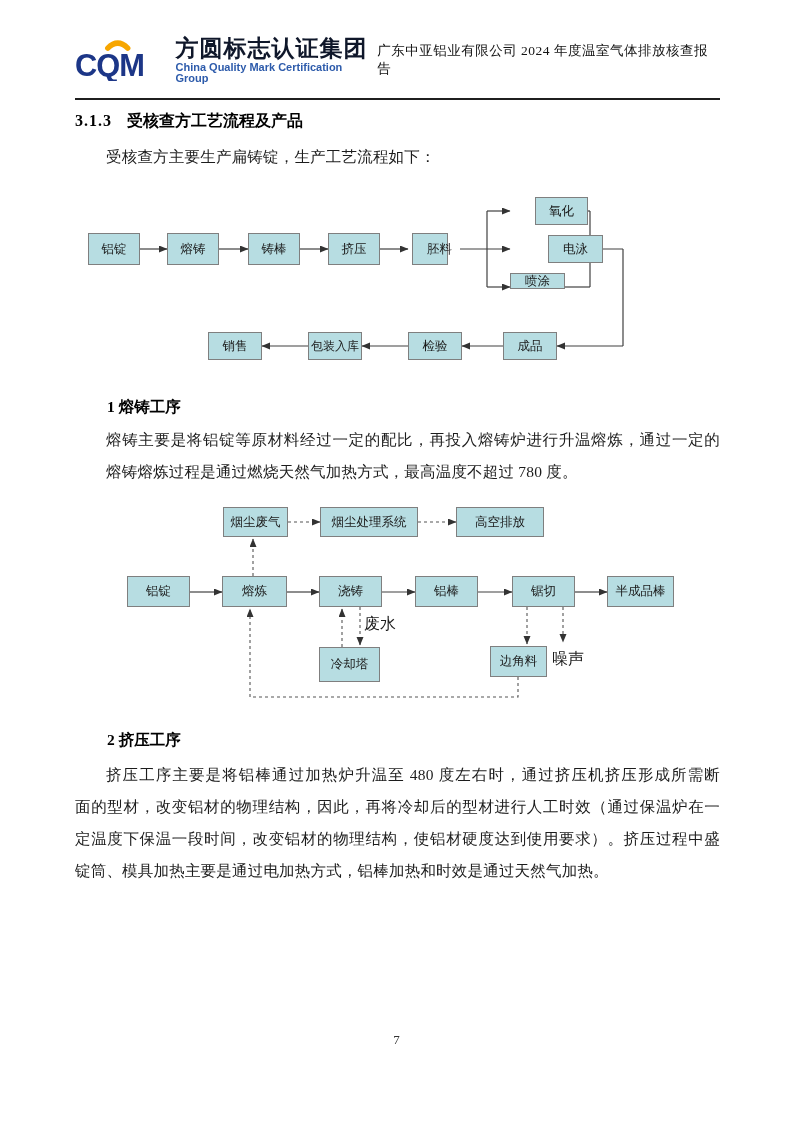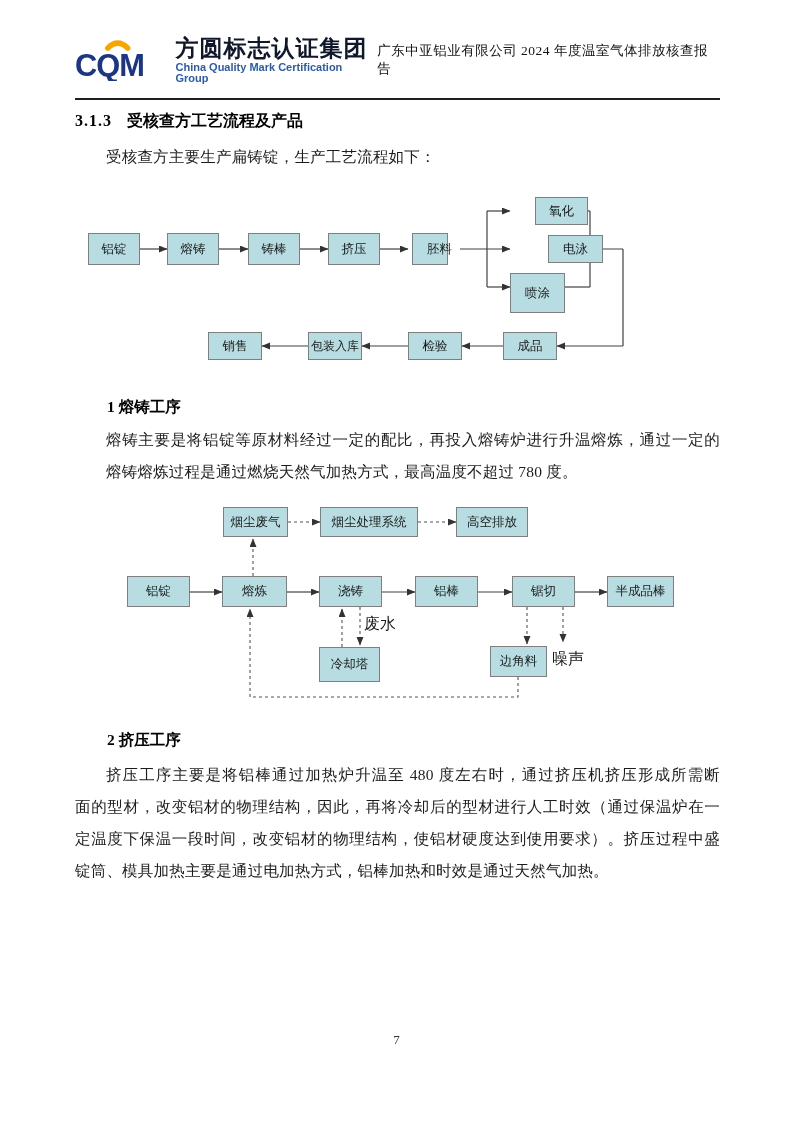--- a/index.html
+++ b/index.html
@@ -98,21 +98,21 @@
           <path d="M233,158 H187" marker-end="url(#a1)"></path>
         </g>
       </svg>
       <div class="fbox" style="left:13px;  top:45px; width:52px; height:32px;">铝锭</div>
       <div class="fbox" style="left:92px;  top:45px; width:52px; height:32px;">熔铸</div>
       <div class="fbox" style="left:173px; top:45px; width:52px; height:32px;">铸棒</div>
       <div class="fbox" style="left:253px; top:45px; width:52px; height:32px;">挤压</div>
       <div class="fbox" style="left:337px; top:45px; width:36px; height:32px;padding-left:19px;">胚料</div>
       <div class="fbox" style="left:460px; top:9px;  width:53px; height:28px;">氧化</div>
       <div class="fbox" style="left:435px; top:47px; width:55px; height:28px;margin-left:38px;">电泳</div>
-      <div class="fbox" style="left:435px; top:85px; width:55px; height:40px;">喷涂</div>
+      <div class="fbox" style="left:435px; top:85px; width:55px; height:16px;">喷涂</div>
       <div class="fbox" style="left:133px; top:144px; width:54px; height:28px;">销售</div>
       <div class="fbox" style="left:233px; top:144px; width:54px; height:28px; font-size:12px;">包装入库</div>
       <div class="fbox" style="left:333px; top:144px; width:54px; height:28px;">检验</div>
       <div class="fbox" style="left:428px; top:144px; width:54px; height:28px;">成品</div>
     </div>
 
     <div class="sub-heading">1 熔铸工序</div>
     <div class="para-block">
       <div class="line indent jfull">熔铸主要是将铝锭等原材料经过一定的配比，再投入熔铸炉进行升温熔炼，通过一定的</div>
       <div class="line indent">熔铸熔炼过程是通过燃烧天然气加热方式，最高温度不超过 780 度。</div>
@@ -138,21 +138,21 @@
           <path d="M178,74 V37" marker-end="url(#a2)"></path>
           <path d="M267,145 V107" marker-end="url(#a2)"></path>
           <path d="M285,105 V143" marker-end="url(#a2)"></path>
           <path d="M452,105 V142" marker-end="url(#a2)"></path>
           <path d="M488,105 V140" marker-end="url(#a2)"></path>
           <path d="M443,175 V195 H175 V107" marker-end="url(#a2)"></path>
         </g>
       </svg>
       <div class="fbox" style="left:148px; top:5px; width:65px; height:30px;">烟尘废气</div>
       <div class="fbox" style="left:245px; top:5px; width:98px; height:30px;">烟尘处理系统</div>
-      <div class="fbox" style="left:381px; top:5px; width:72px; height:30px;">高空排放</div>
+      <div class="fbox" style="left:381px; top:5px; width:88px; height:30px;">高空排放</div>
       <div class="fbox" style="left:52px;  top:74px; width:63px; height:31px;">铝锭</div>
       <div class="fbox" style="left:147px; top:74px; width:65px; height:31px;">熔炼</div>
       <div class="fbox" style="left:244px; top:74px; width:63px; height:31px;">浇铸</div>
       <div class="fbox" style="left:340px; top:74px; width:63px; height:31px;">铝棒</div>
       <div class="fbox" style="left:437px; top:74px; width:63px; height:31px;">锯切</div>
       <div class="fbox" style="left:532px; top:74px; width:67px; height:31px;">半成品棒</div>
       <div class="fbox" style="left:244px; top:145px; width:61px; height:35px;">冷却塔</div>
       <div class="fbox" style="left:415px; top:144px; width:57px; height:31px;">边角料</div>
       <div class="flabel" style="left:289px; top:112px;">废水</div>
       <div class="flabel" style="left:477px; top:147px;">噪声</div>

